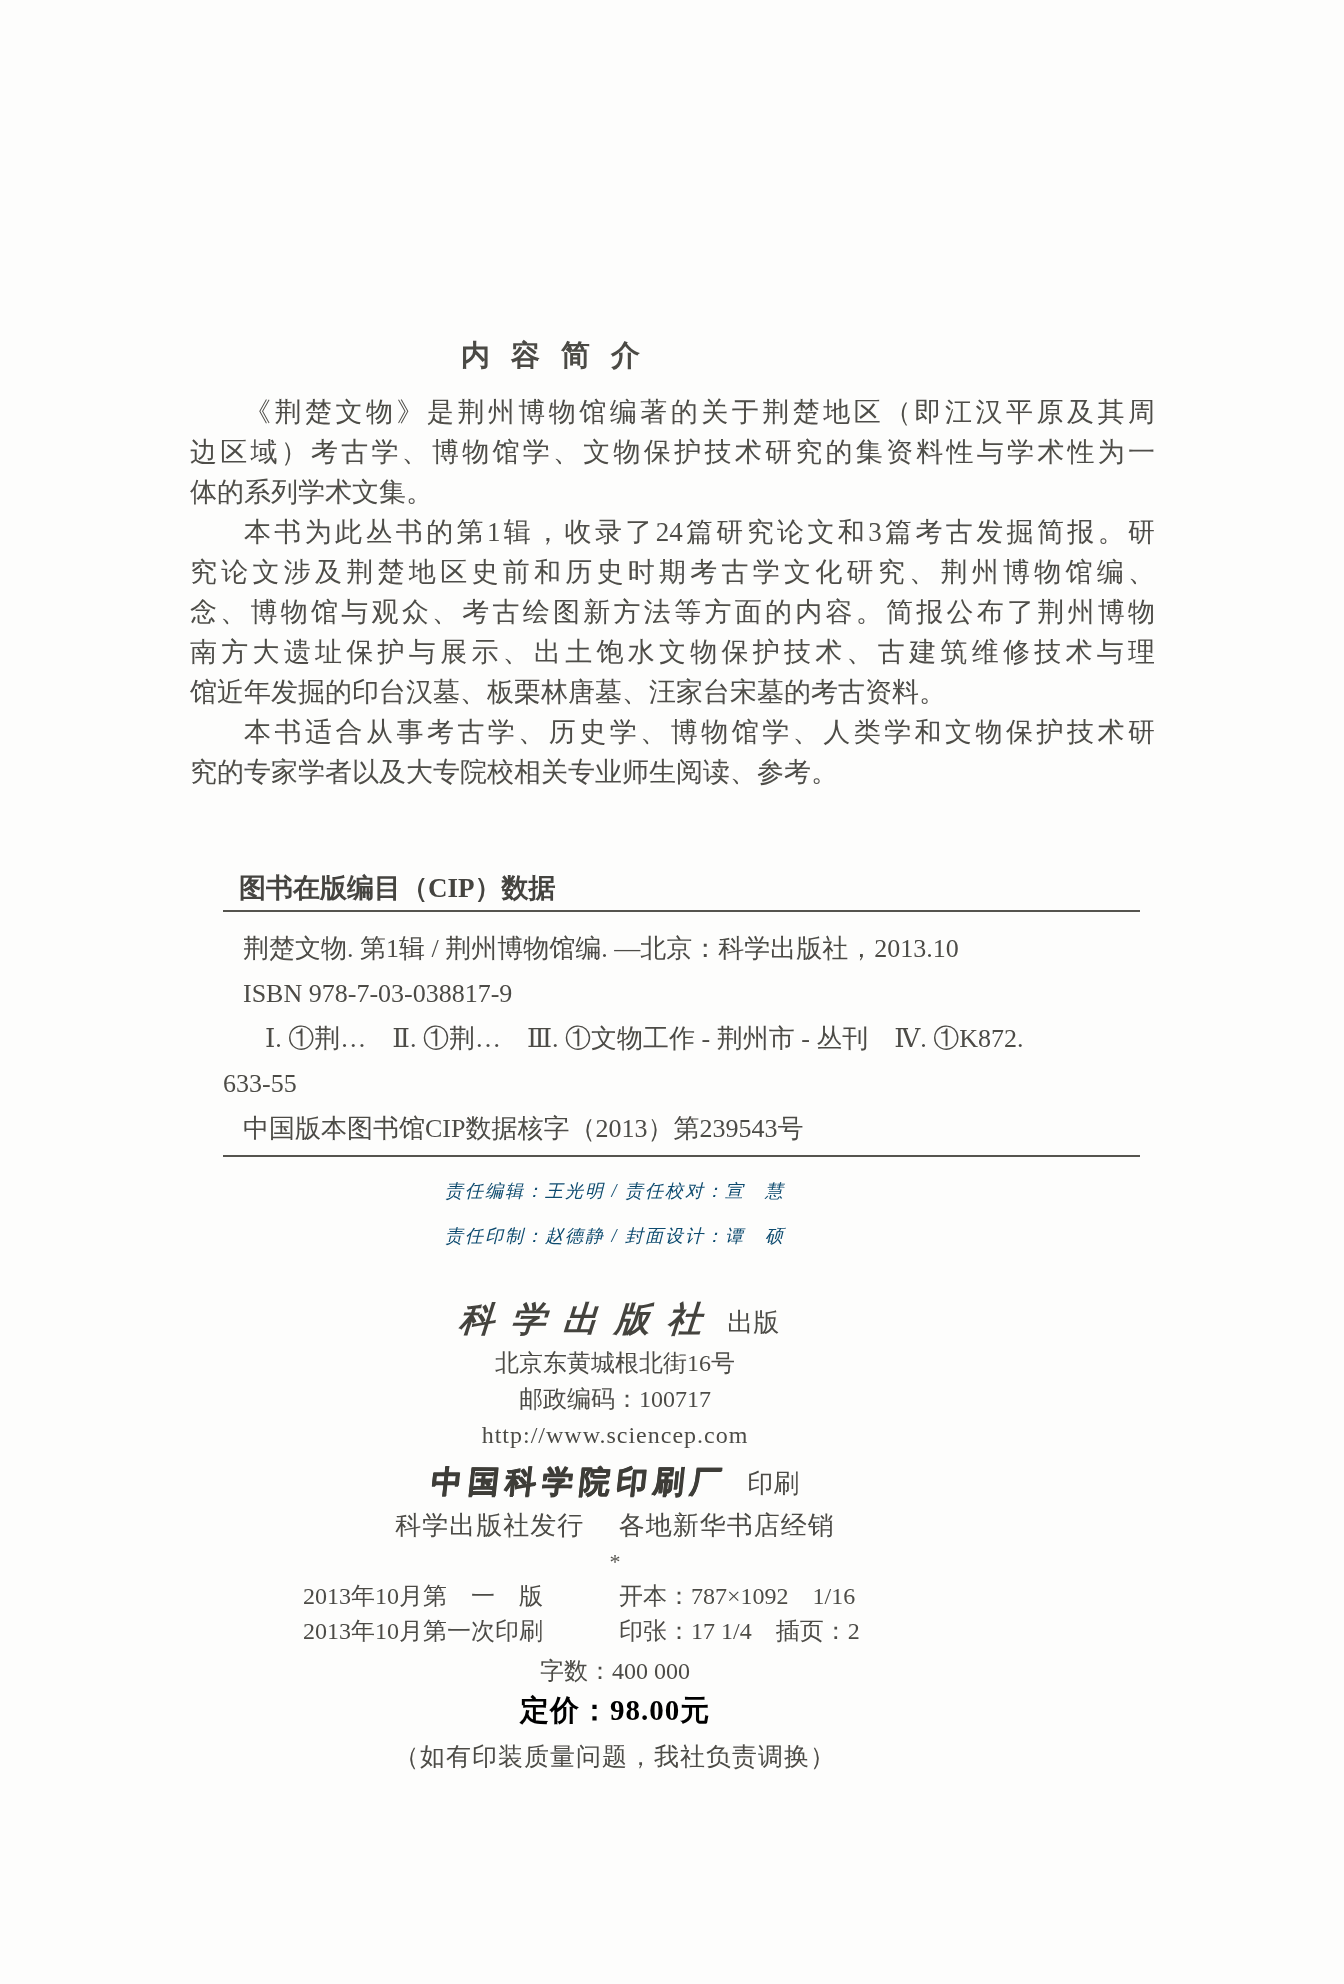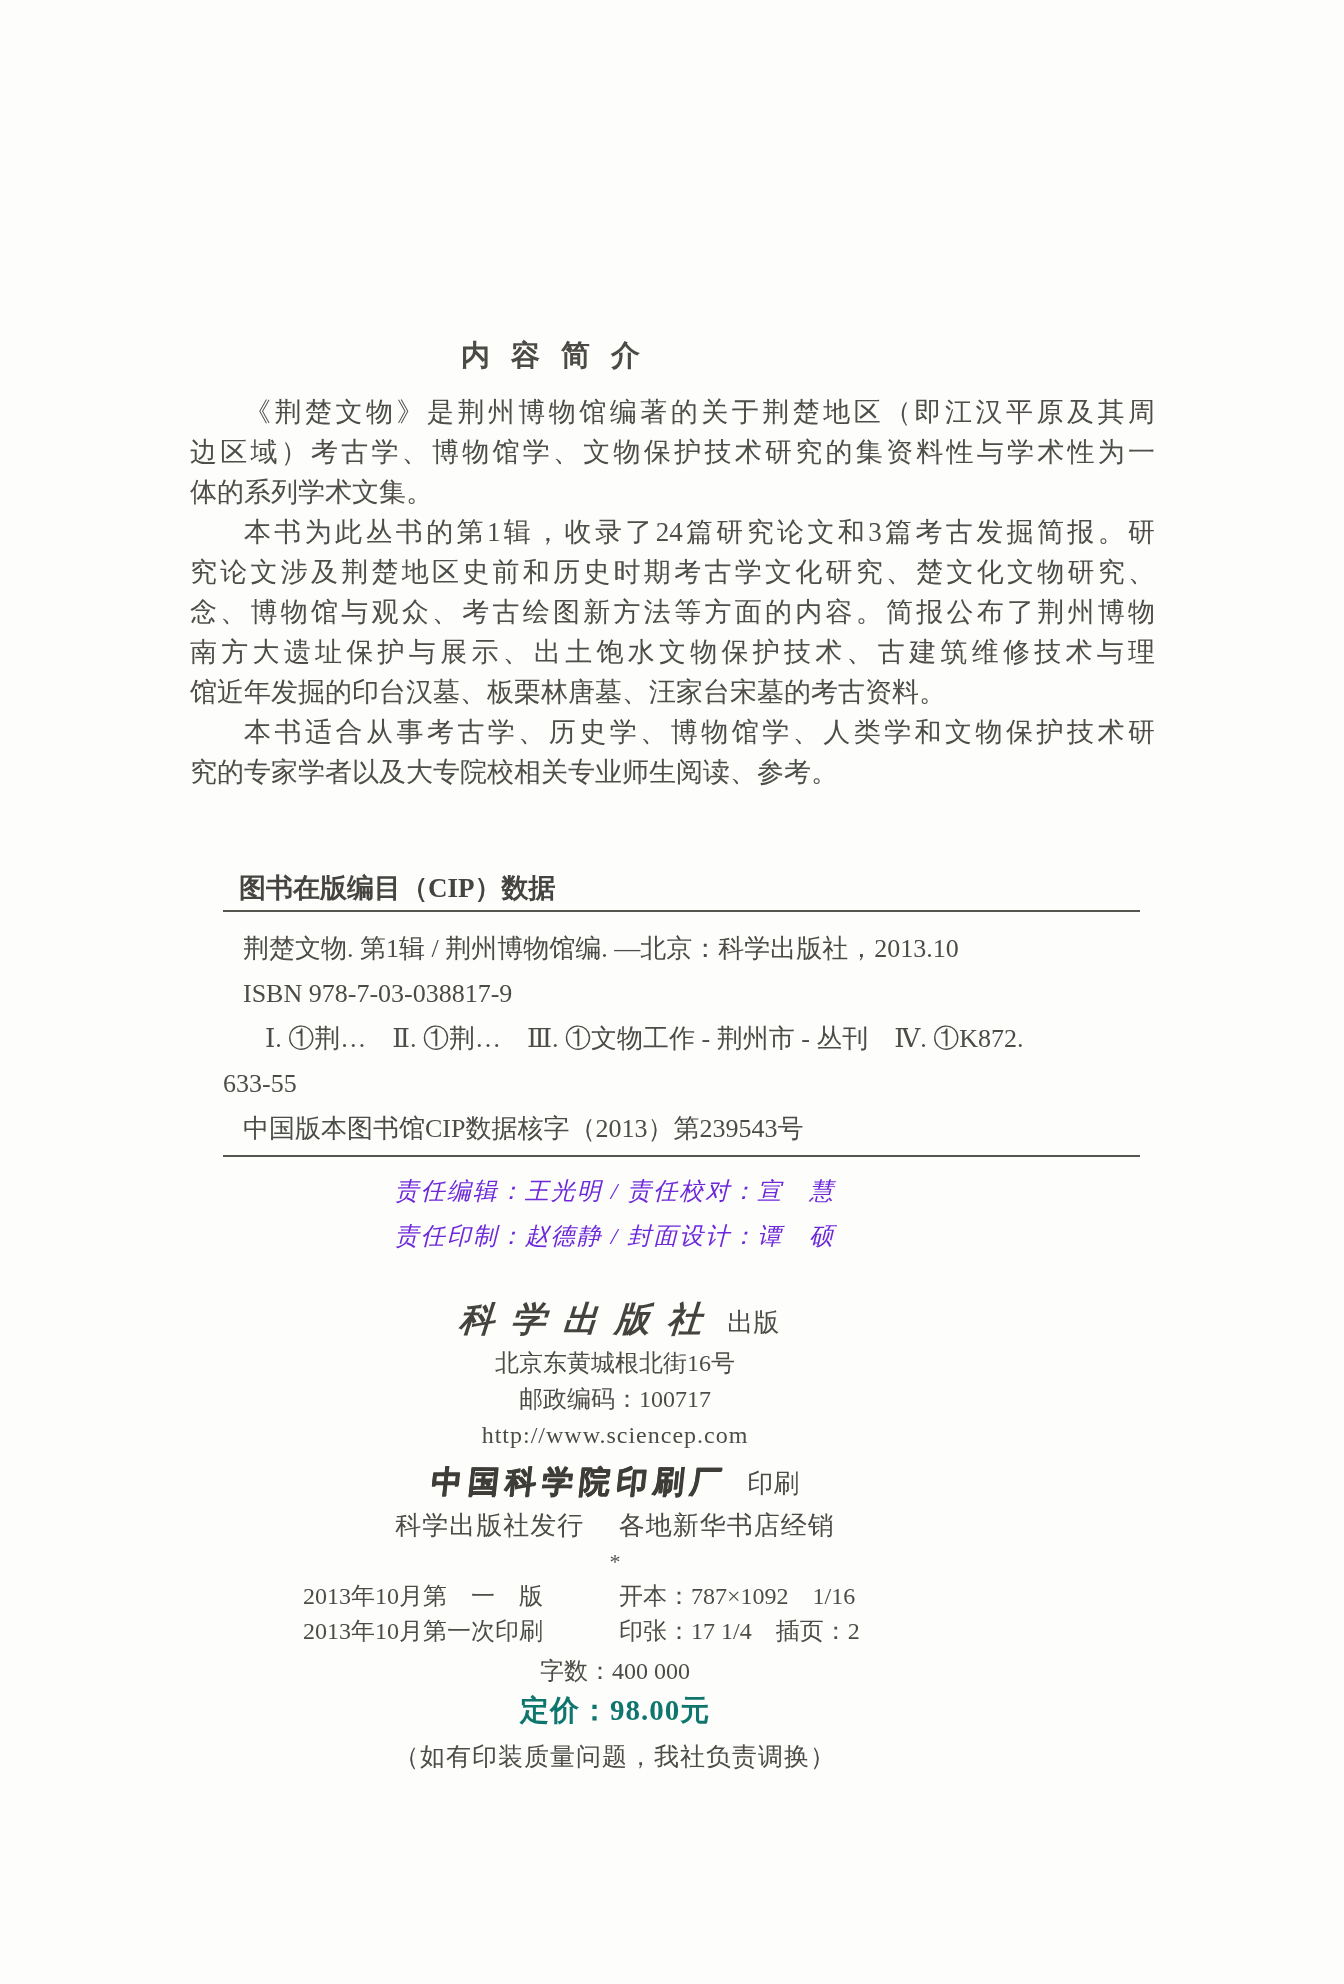--- a/index.html
+++ b/index.html
@@ -38,22 +38,22 @@
   }
   .cip-rule{border-top:2px solid #55544e;height:0;}
   .cip-body{padding:14px 0 4px 0;line-height:45px;}
   .cip-line{padding-left:20px;}
   .cip-line.classif{padding-left:42px;}
   .cip-line.hang{padding-left:0;}
 
   
   .staff{
     top:1169px;left:190px;width:850px;
-    text-align:center;font-size:24px;line-height:45px;
-    font-style:italic;color:#6d28d9;letter-spacing:2px;
+    text-align:center;font-size:18px;line-height:45px;
+    font-style:italic;color:#0c4a6e;letter-spacing:2px;
   }
 
   
   .colophon{
     top:1298px;left:190px;width:850px;text-align:center;color:#4c4b46;
   }
   .pub-name-line{font-size:25px;line-height:44px;}
   .script{
     font-weight:bold;font-style:italic;letter-spacing:17px;padding-left:8px;
     font-size:35px;transform:skewX(-4deg);display:inline-block;
@@ -71,36 +71,36 @@
   .printer-suffix{font-size:26px;margin-left:14px;}
   .dist-line{font-size:26px;line-height:38px;letter-spacing:1px;}
   .star-line{font-size:22px;line-height:34px;color:#55544e;}
   .ed-row{
     display:flex;justify-content:center;gap:40px;
     font-size:24px;line-height:35px;
   }
   .ed-left{width:276px;text-align:left;}
   .ed-right{width:308px;text-align:left;}
   .wc-line{font-size:24px;line-height:36px;margin-top:4px;}
-  .price-line{font-size:29px;line-height:42px;font-weight:bold;color:#0f766e;letter-spacing:1px;}
+  .price-line{font-size:29px;line-height:42px;font-weight:bold;color:#000000;letter-spacing:1px;}
   .notice-line{font-size:25px;line-height:40px;margin-top:6px;letter-spacing:1px;}
 </style>
 </head>
 <body>
 
 <div>
 
   <div class="abs intro-title">内容简介</div>
 
   <div class="abs intro-body">
     <div class="bl fill ind">《荆楚文物》是荆州博物馆编著的关于荆楚地区（即江汉平原及其周</div>
     <div class="bl fill">边区域）考古学、博物馆学、文物保护技术研究的集资料性与学术性为一</div>
     <div class="bl">体的系列学术文集。</div>
     <div class="bl fill ind">本书为此丛书的第1辑，收录了24篇研究论文和3篇考古发掘简报。研</div>
-    <div class="bl fill">究论文涉及荆楚地区史前和历史时期考古学文化研究、楚文化文物研究、</div>
+    <div class="bl fill">究论文涉及荆楚地区史前和历史时期考古学文化研究、荆州博物馆编、</div>
     <div class="bl fill">念、博物馆与观众、考古绘图新方法等方面的内容。简报公布了荆州博物</div>
     <div class="bl fill">南方大遗址保护与展示、出土饱水文物保护技术、古建筑维修技术与理</div>
     <div class="bl">馆近年发掘的印台汉墓、板栗林唐墓、汪家台宋墓的考古资料。</div>
     <div class="bl fill ind">本书适合从事考古学、历史学、博物馆学、人类学和文物保护技术研</div>
     <div class="bl">究的专家学者以及大专院校相关专业师生阅读、参考。</div>
   </div>
 
   <div class="abs cip">
     <div class="cip-heading">图书在版编目（CIP）数据</div>
     <div class="cip-rule"></div>

